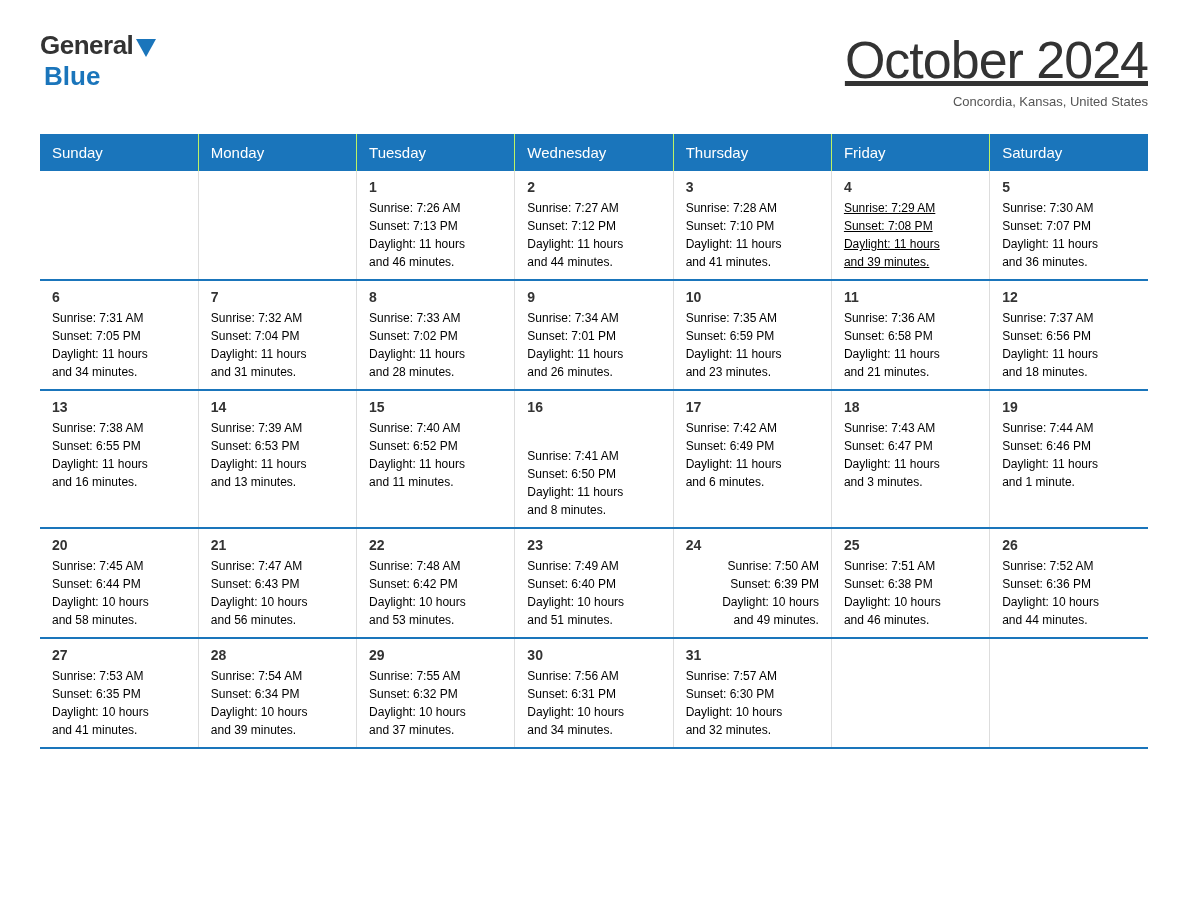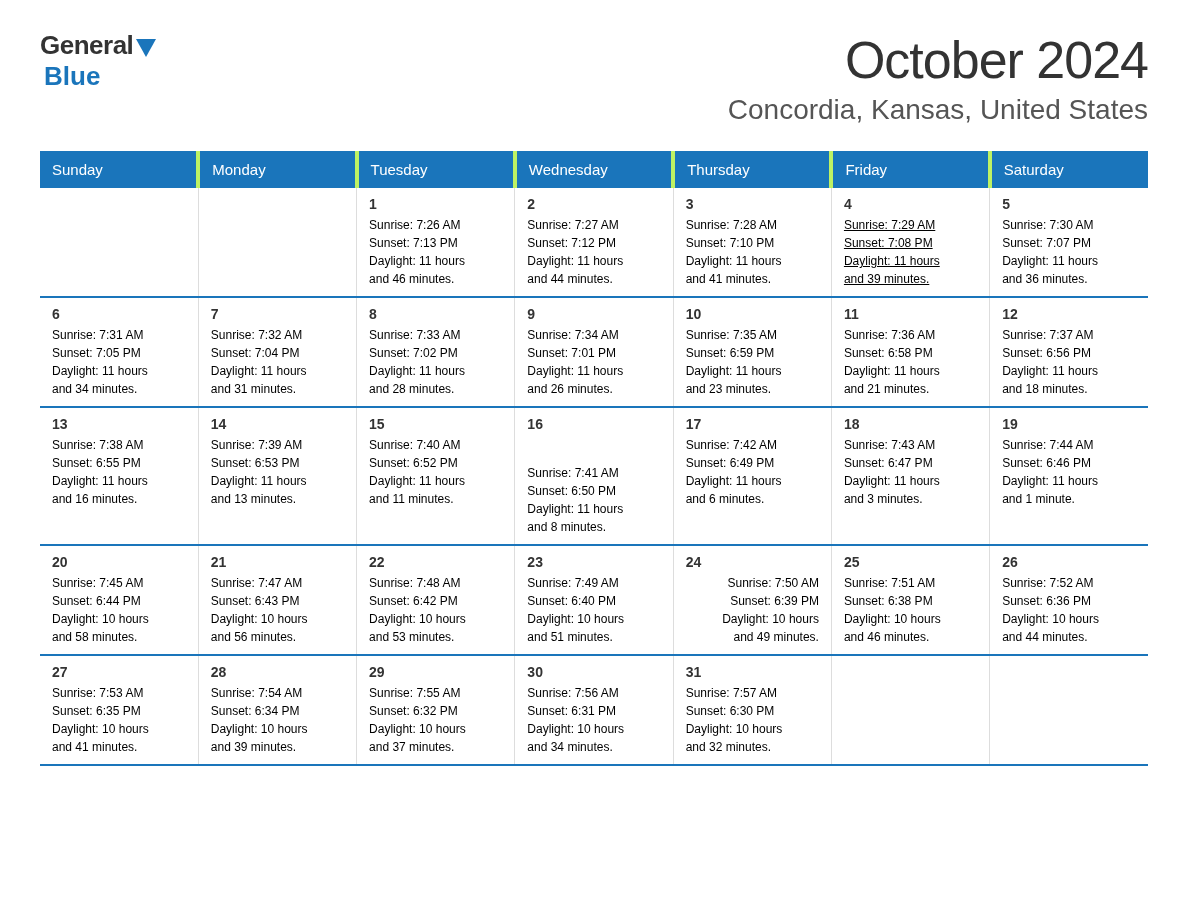--- a/index.html
+++ b/index.html
@@ -47,41 +47,42 @@
       margin-left: 2px;
     }
     .title-section {
       text-align: right;
     }
     .month-title {
       font-size: 52px;
       font-weight: normal;
       color: #333;
       letter-spacing: -1px;
+      text-decoration: underline;
     }
     .location {
-      font-size: 28px;
+      font-size: 13px;
       color: #555;
       margin-top: 4px;
     }
     table {
       width: 100%;
       border-collapse: collapse;
       margin-top: 10px;
     }
     thead tr {
       background-color: #1a75bb;
     }
     thead th {
       color: #ffffff;
       font-size: 15px;
       font-weight: normal;
       padding: 10px 12px;
       text-align: left;
-      border-right: 4px solid #bef264;
+      border-right: 1px solid #bef264;
     }
     thead th:last-child {
       border-right: none;
     }
     tbody tr {
       border-bottom: 2px solid #1a75bb;
     }
     tbody td {
       vertical-align: top;
       padding: 8px 12px;

